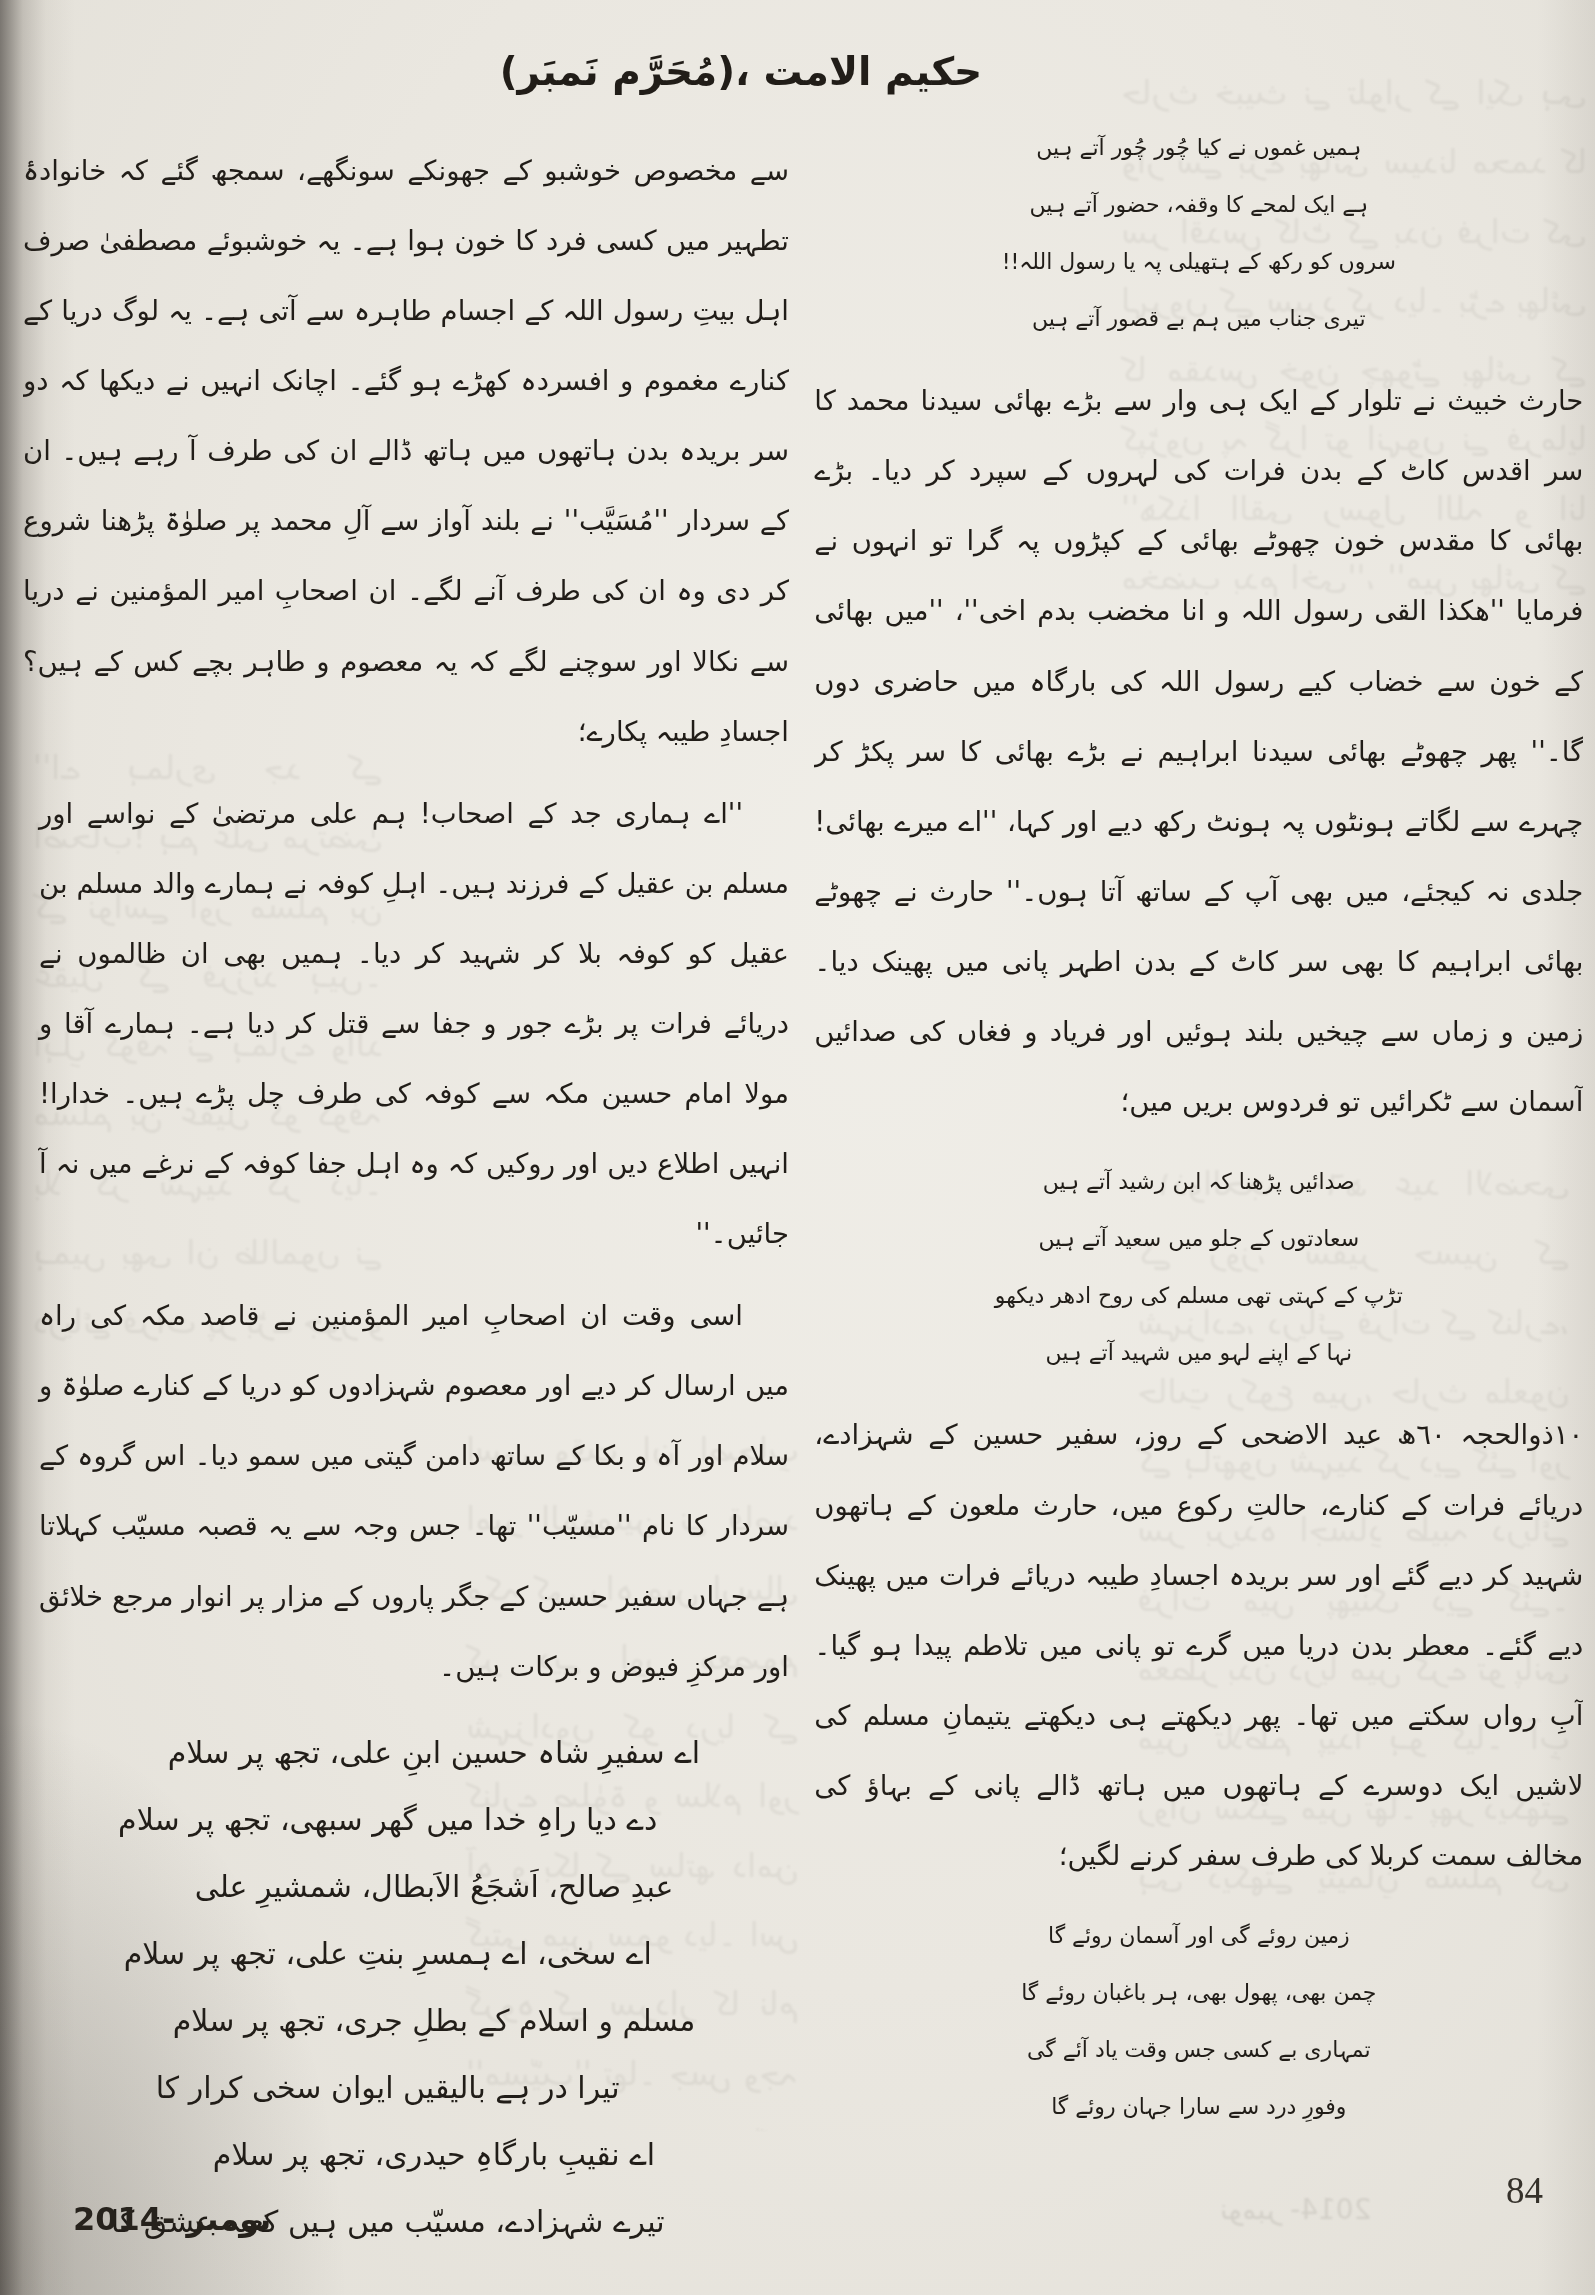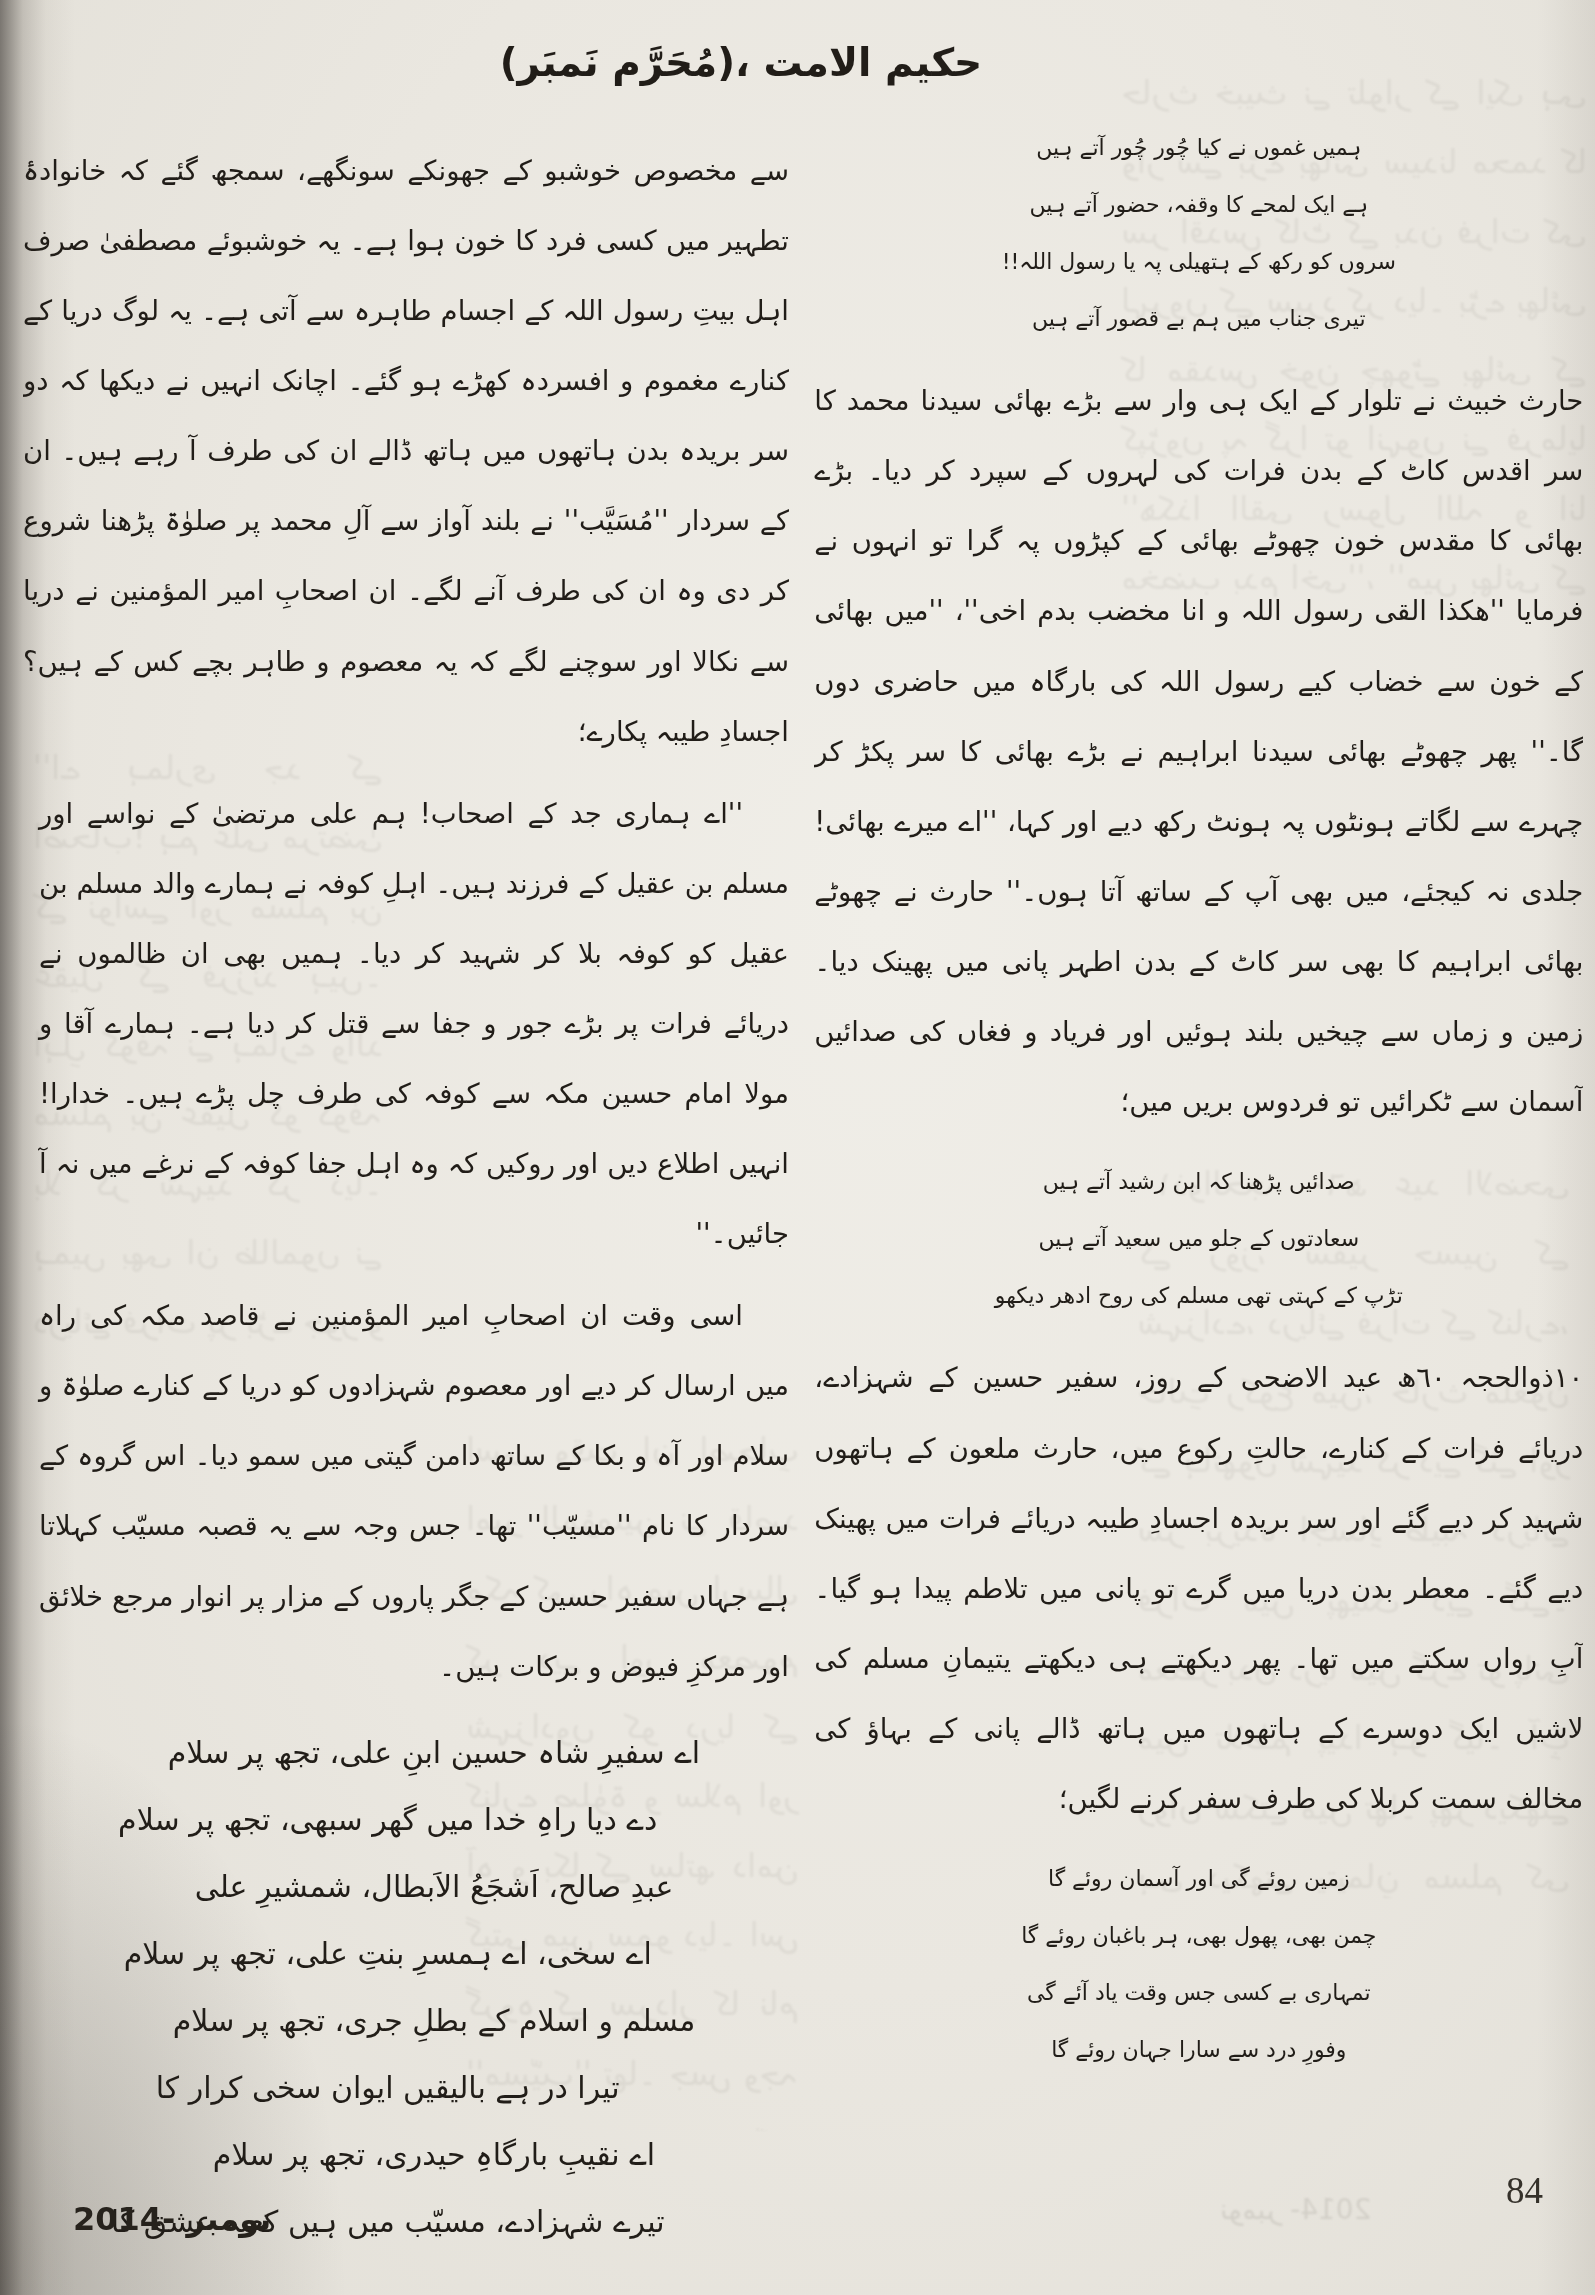--- a/index.html
+++ b/index.html
@@ -42,21 +42,21 @@
     text-align:justify;
     pointer-events:none;
   }
   .g1{right:8.3px;top:58px;width:466px;height:550px;}
   .g2{right:25px;top:1149px;width:433px;height:749px;}
   .g3{left:33px;top:733px;width:350px;height:633px;}
   .g4{left:466px;top:1415px;width:333px;height:716px;}
   .g5{right:125px;top:2181px;width:250px;height:75px;opacity:.14;filter:blur(0.8px);font-size:28px;}
 
   .header{
-    position:absolute;top:40px;left:0;width:1482px;
+    position:absolute;top:49px;left:0;width:1482px;
     text-align:center;
     font-size:39px;font-weight:bold;
     direction:rtl;
     margin:0;
     letter-spacing:0.4px;
   }
 
   .col{position:absolute;direction:rtl;}
   .col-right{top:102px;right:11.7px;width:769px;height:2148px;overflow:hidden;}
   .col-left{top:123px;left:23px;width:766px;height:2140px;overflow:hidden;}
@@ -119,20 +119,21 @@
       <span class="vline">ہمیں غموں نے کیا چُور چُور آتے ہیں</span>
       <span class="vline">ہے ایک لمحے کا وقفہ، حضور آتے ہیں</span>
       <span class="vline">سروں کو رکھ کے ہتھیلی پہ یا رسول اللہ!!</span>
       <span class="vline">تیری جناب میں ہم بے قصور آتے ہیں</span>
     </div>
     <p class="para">حارث خبیث نے تلوار کے ایک ہی وار سے بڑے بھائی سیدنا محمد کا سر اقدس کاٹ کے بدن فرات کی لہروں کے سپرد کر دیا۔ بڑے بھائی کا مقدس خون چھوٹے بھائی کے کپڑوں پہ گرا تو انہوں نے فرمایا ''ھکذا القی رسول اللہ و انا مخضب بدم اخی''، ''میں بھائی کے خون سے خضاب کیے رسول اللہ کی بارگاہ میں حاضری دوں گا۔'' پھر چھوٹے بھائی سیدنا ابراہیم نے بڑے بھائی کا سر پکڑ کر چہرے سے لگاتے ہونٹوں پہ ہونٹ رکھ دیے اور کہا، ''اے میرے بھائی! جلدی نہ کیجئے، میں بھی آپ کے ساتھ آتا ہوں۔'' حارث نے چھوٹے بھائی ابراہیم کا بھی سر کاٹ کے بدن اطہر پانی میں پھینک دیا۔ زمین و زماں سے چیخیں بلند ہوئیں اور فریاد و فغاں کی صدائیں آسمان سے ٹکرائیں تو فردوس بریں میں؛</p>
     <div class="verse">
       <span class="vline">صدائیں پڑھنا کہ ابن رشید آتے ہیں</span>
       <span class="vline">سعادتوں کے جلو میں سعید آتے ہیں</span>
       <span class="vline">تڑپ کے کہتی تھی مسلم کی روح ادھر دیکھو</span>
+      <span class="vline">نہا کے اپنے لہو میں شہید آتے ہیں</span>
     </div>
     <p class="para">١٠ذوالحجہ ٦٠ھ عید الاضحی کے روز، سفیر حسین کے شہزادے، دریائے فرات کے کنارے، حالتِ رکوع میں، حارث ملعون کے ہاتھوں شہید کر دیے گئے اور سر بریدہ اجسادِ طیبہ دریائے فرات میں پھینک دیے گئے۔ معطر بدن دریا میں گرے تو پانی میں تلاطم پیدا ہو گیا۔ آبِ رواں سکتے میں تھا۔ پھر دیکھتے ہی دیکھتے یتیمانِ مسلم کی لاشیں ایک دوسرے کے ہاتھوں میں ہاتھ ڈالے پانی کے بہاؤ کی مخالف سمت کربلا کی طرف سفر کرنے لگیں؛</p>
     <div class="verse">
       <span class="vline">زمین روئے گی اور آسمان روئے گا</span>
       <span class="vline">چمن بھی، پھول بھی، ہر باغبان روئے گا</span>
       <span class="vline">تمہاری بے کسی جس وقت یاد آئے گی</span>
       <span class="vline">وفورِ درد سے سارا جہان روئے گا</span>
     </div>
 
   </div>

